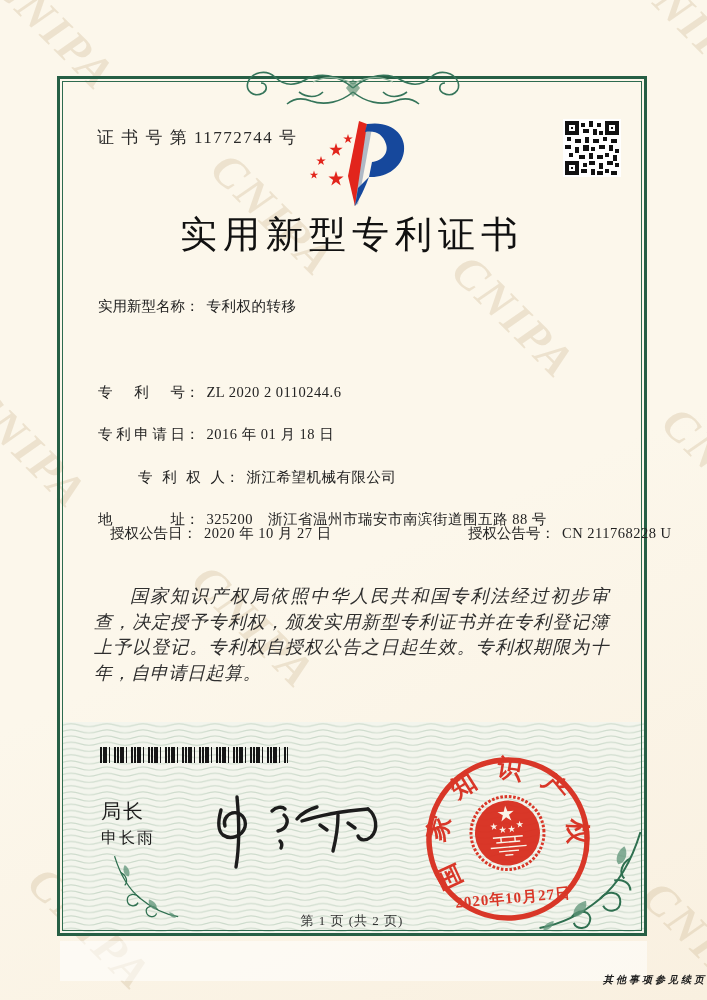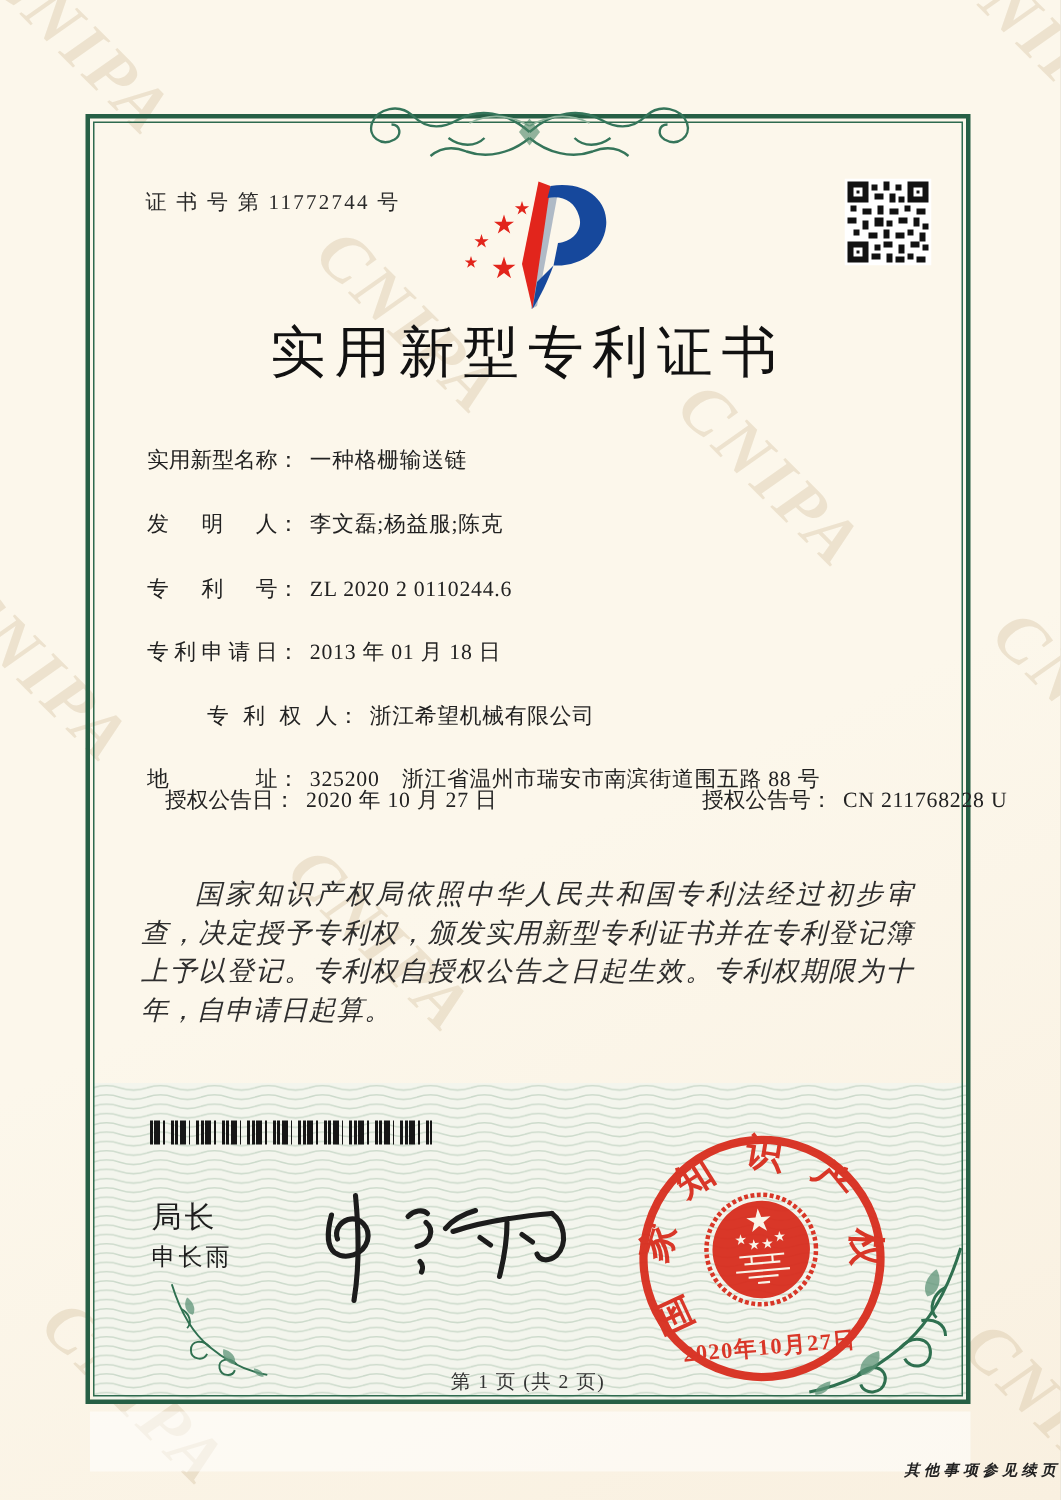--- a/index.html
+++ b/index.html
@@ -21,21 +21,21 @@
     position:absolute; left:57px; top:76px; width:590px; height:860px;
     border:3px solid #265f45; z-index:2;
   }
   .frame-inner { position:absolute; inset:2px; border:1px solid #2e6b4f; }
   .band {
     position:absolute; left:62px; top:722px; width:583px; height:211px;
     z-index:1; background:#f3f5ed;
   }
   .orn { position:absolute; z-index:3; }
   .cert-no {
-    position:absolute; left:97px; top:126px; font-size:14px;
+    position:absolute; left:97px; top:126px; font-size:17px;
     letter-spacing:1.5px; color:#2a2a2a; z-index:4;
   }
   .logo { position:absolute; left:303px; top:118px; z-index:4; }
   .qr { position:absolute; left:563px; top:119px; z-index:4; }
   .title {
     position:absolute; left:57px; top:210px; width:590px; text-align:center;
     font-size:37px; font-weight:normal; letter-spacing:6px; color:#111; z-index:4;
   }
   .frow { position:absolute; left:98px; font-size:14.5px; z-index:4; white-space:nowrap; color:#222; }
   .flabel {
@@ -218,30 +218,27 @@
     <g fill="#111111">
       <rect x="4" y="4" width="1" height="1"></rect>
         <rect x="24" y="4" width="1" height="1"></rect>
       <rect x="4" y="24" width="1" height="1"></rect>
     </g>
   </svg>
 
   <div class="title">实用新型专利证书</div>
 
   <div class="frow" style="top:297px;">
-    <span class="flabel">实用新型名称</span><span class="fcolon">：</span><span class="fvalue">一种格栅输送链</span>
-  </div>
-  <div class="frow" style="top:340px;">
-    <span class="flabel">发明人</span><span class="fcolon">：</span><span class="fvalue">李文磊;杨益服;陈克</span>
+    <span class="flabel">实用新型名称</span><span class="fcolon">：</span><span class="fvalue">专利权的转移</span>
   </div>
   <div class="frow" style="top:383px;">
     <span class="flabel">专利号</span><span class="fcolon">：</span><span class="fvalue">ZL 2020 2 0110244.6</span>
   </div>
   <div class="frow" style="top:425px;">
-    <span class="flabel">专利申请日</span><span class="fcolon">：</span><span class="fvalue">2013 年 01 月 18 日</span>
+    <span class="flabel">专利申请日</span><span class="fcolon">：</span><span class="fvalue">2016 年 01 月 18 日</span>
   </div>
   <div class="frow" style="top:468px;margin-left:40px;">
     <span class="flabel">专利权人</span><span class="fcolon">：</span><span class="fvalue">浙江希望机械有限公司</span>
   </div>
   <div class="frow" style="top:510px;">
     <span class="flabel">地址</span><span class="fcolon">：</span><span class="fvalue">325200　浙江省温州市瑞安市南滨街道围五路 88 号</span>
   </div>
   <div class="frow" style="top:524px;margin-left:12px;">
     <span>授权公告日</span><span class="fcolon">：</span><span class="fvalue">2020 年 10 月 27 日</span>
     <span class="grant2">

